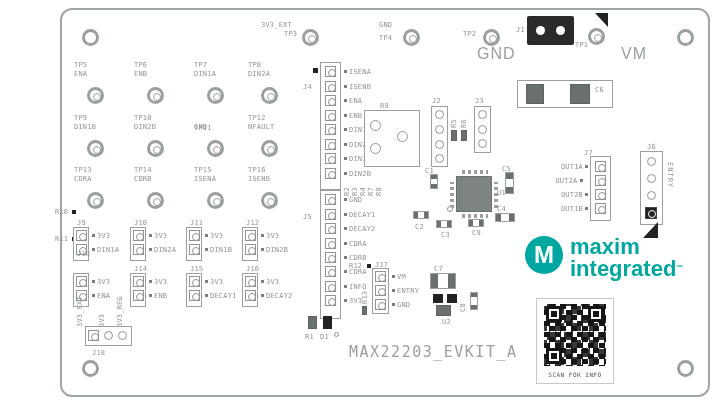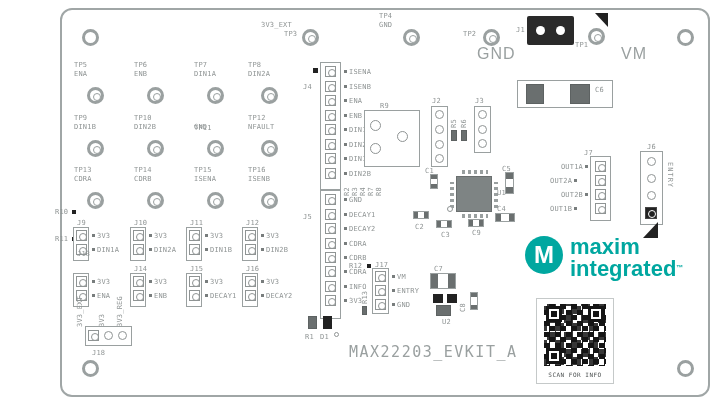--- a/index.html
+++ b/index.html
@@ -114,21 +114,21 @@
 <div class="hole" style="left:82px;top:29px"></div>
 <div class="hole" style="left:677px;top:29px"></div>
 <div class="hole" style="left:82px;top:360px"></div>
 <div class="hole" style="left:677px;top:360px"></div>
 
 <div class="lbl" style="left:261px;top:21px">3V3_EXT</div>
 <div class="lbl" style="left:284px;top:30px">TP3</div>
 <div class="tp" style="left:302px;top:29px"></div>
 
 <div class="lbl" style="left:379px;top:21px">GND</div>
-<div class="lbl" style="left:379px;top:12px">TP4</div>
+<div class="lbl" style="left:379px;top:34px">TP4</div>
 <div class="tp" style="left:403px;top:29px"></div>
 
 <div class="lbl" style="left:463px;top:30px">TP2</div>
 <div class="tp" style="left:483px;top:29px"></div>
 
 <div class="lbl" style="left:516px;top:26px">J1</div>
 <div class="blackbox" style="left:527px;top:16px;width:47px;height:29px"></div>
 <div class="j1c" style="left:536px;top:26px"></div>
 <div class="j1c" style="left:556px;top:26px"></div>
 <div class="tri1" style="left:595px;top:13px;width:13px;height:14px"></div>
@@ -386,23 +386,23 @@
 <div class="vlbl" style="left:459px;top:292px;height:20px">C8</div>
 <div class="cap-v" style="left:470px;top:292px;width:8px;height:18px"></div>
 
 <div class="lbl" style="left:584px;top:149px">J7</div>
 <div class="box" style="left:590px;top:156px;width:21px;height:65px"></div>
 <div class="psq" style="left:595px;top:161px"></div>
 <div class="psq" style="left:595px;top:175px"></div>
 <div class="psq" style="left:595px;top:189px"></div>
 <div class="psq" style="left:595px;top:203px"></div>
 <div class="lbl br" style="left:550px;top:163px;width:38px;text-align:right">OUT1A</div>
-<div class="lbl br" style="left:550px;top:177px;width:38px;text-align:left">OUT2A</div>
+<div class="lbl br" style="left:550px;top:177px;width:38px;text-align:center">OUT2A</div>
 <div class="lbl br" style="left:550px;top:191px;width:38px;text-align:right">OUT2B</div>
-<div class="lbl br" style="left:550px;top:205px;width:38px;">OUT1B</div>
+<div class="lbl br" style="left:550px;top:205px;width:38px;text-align:right">OUT1B</div>
 
 <div class="lbl" style="left:647px;top:143px">J6</div>
 <div class="box" style="left:640px;top:151px;width:23px;height:74px"></div>
 <div class="pcir" style="left:647px;top:157px"></div>
 <div class="pcir" style="left:647px;top:174px"></div>
 <div class="pcir" style="left:647px;top:191px"></div>
 <div class="psq-black" style="left:645px;top:207px"></div>
 <div class="vlbl-down" style="left:666px;top:162px;height:60px">ENTRY</div>
 <div class="tri2" style="left:643px;top:222px;width:15px;height:16px"></div>
 

